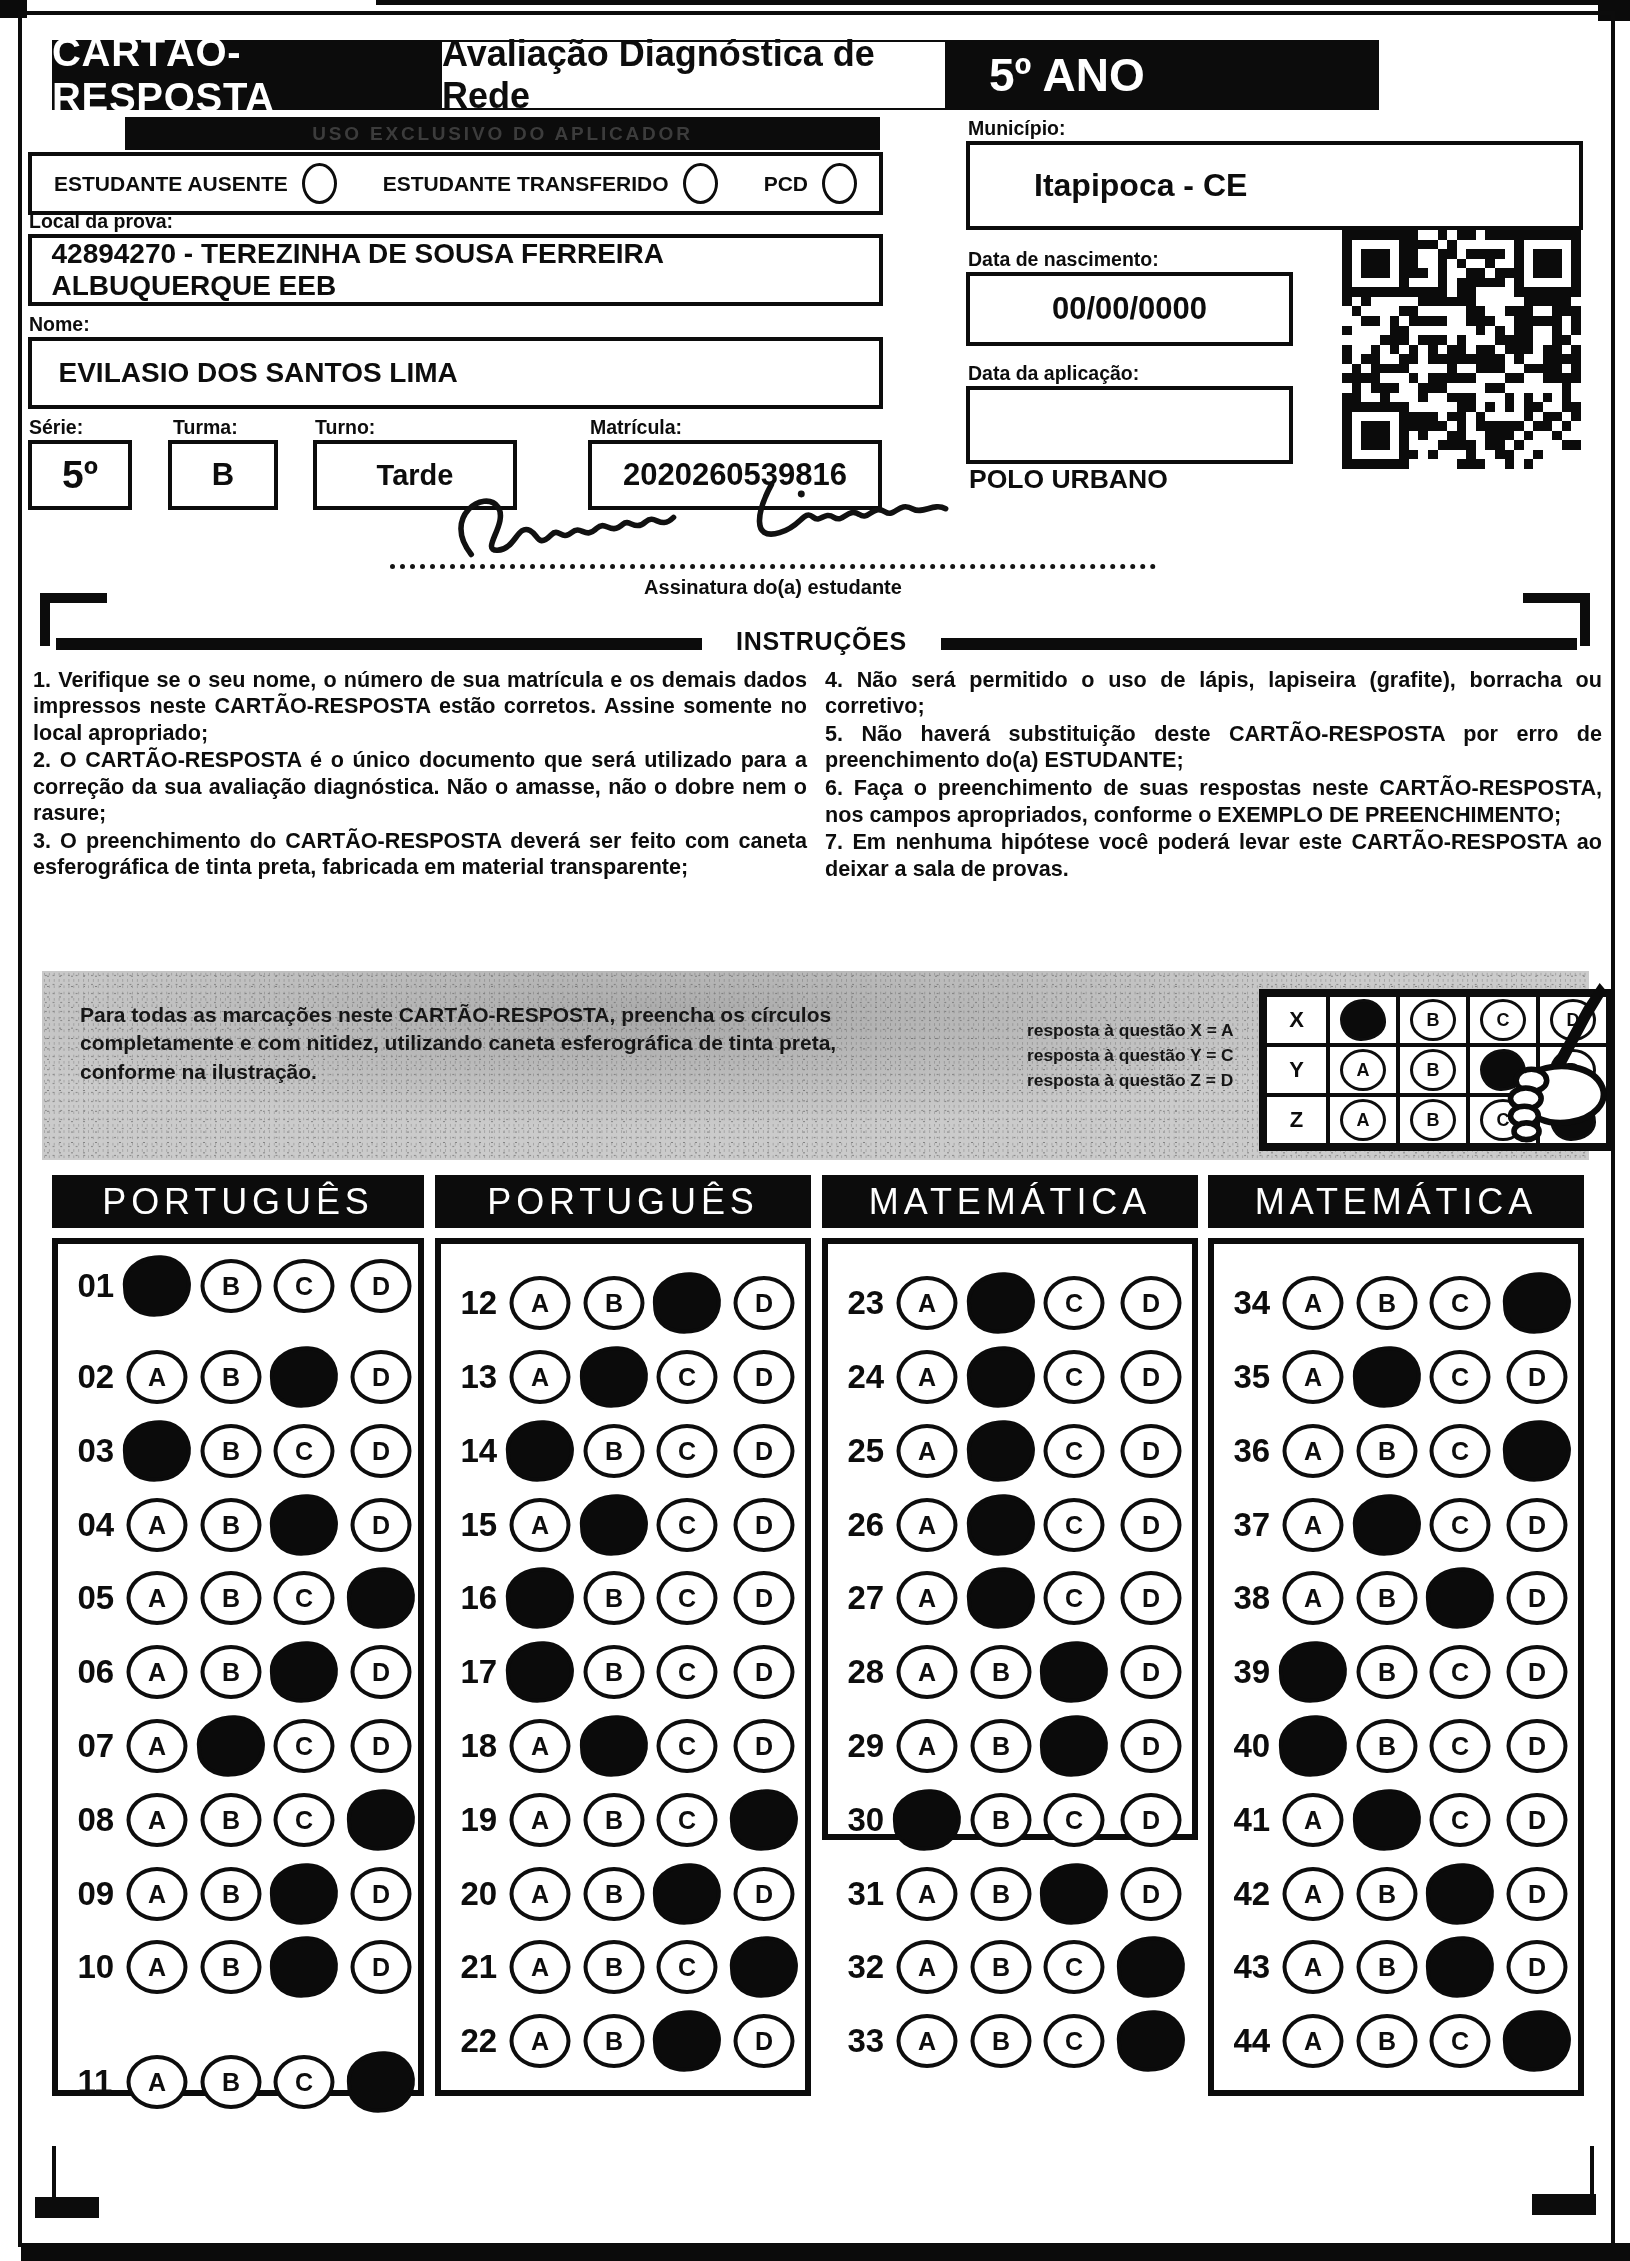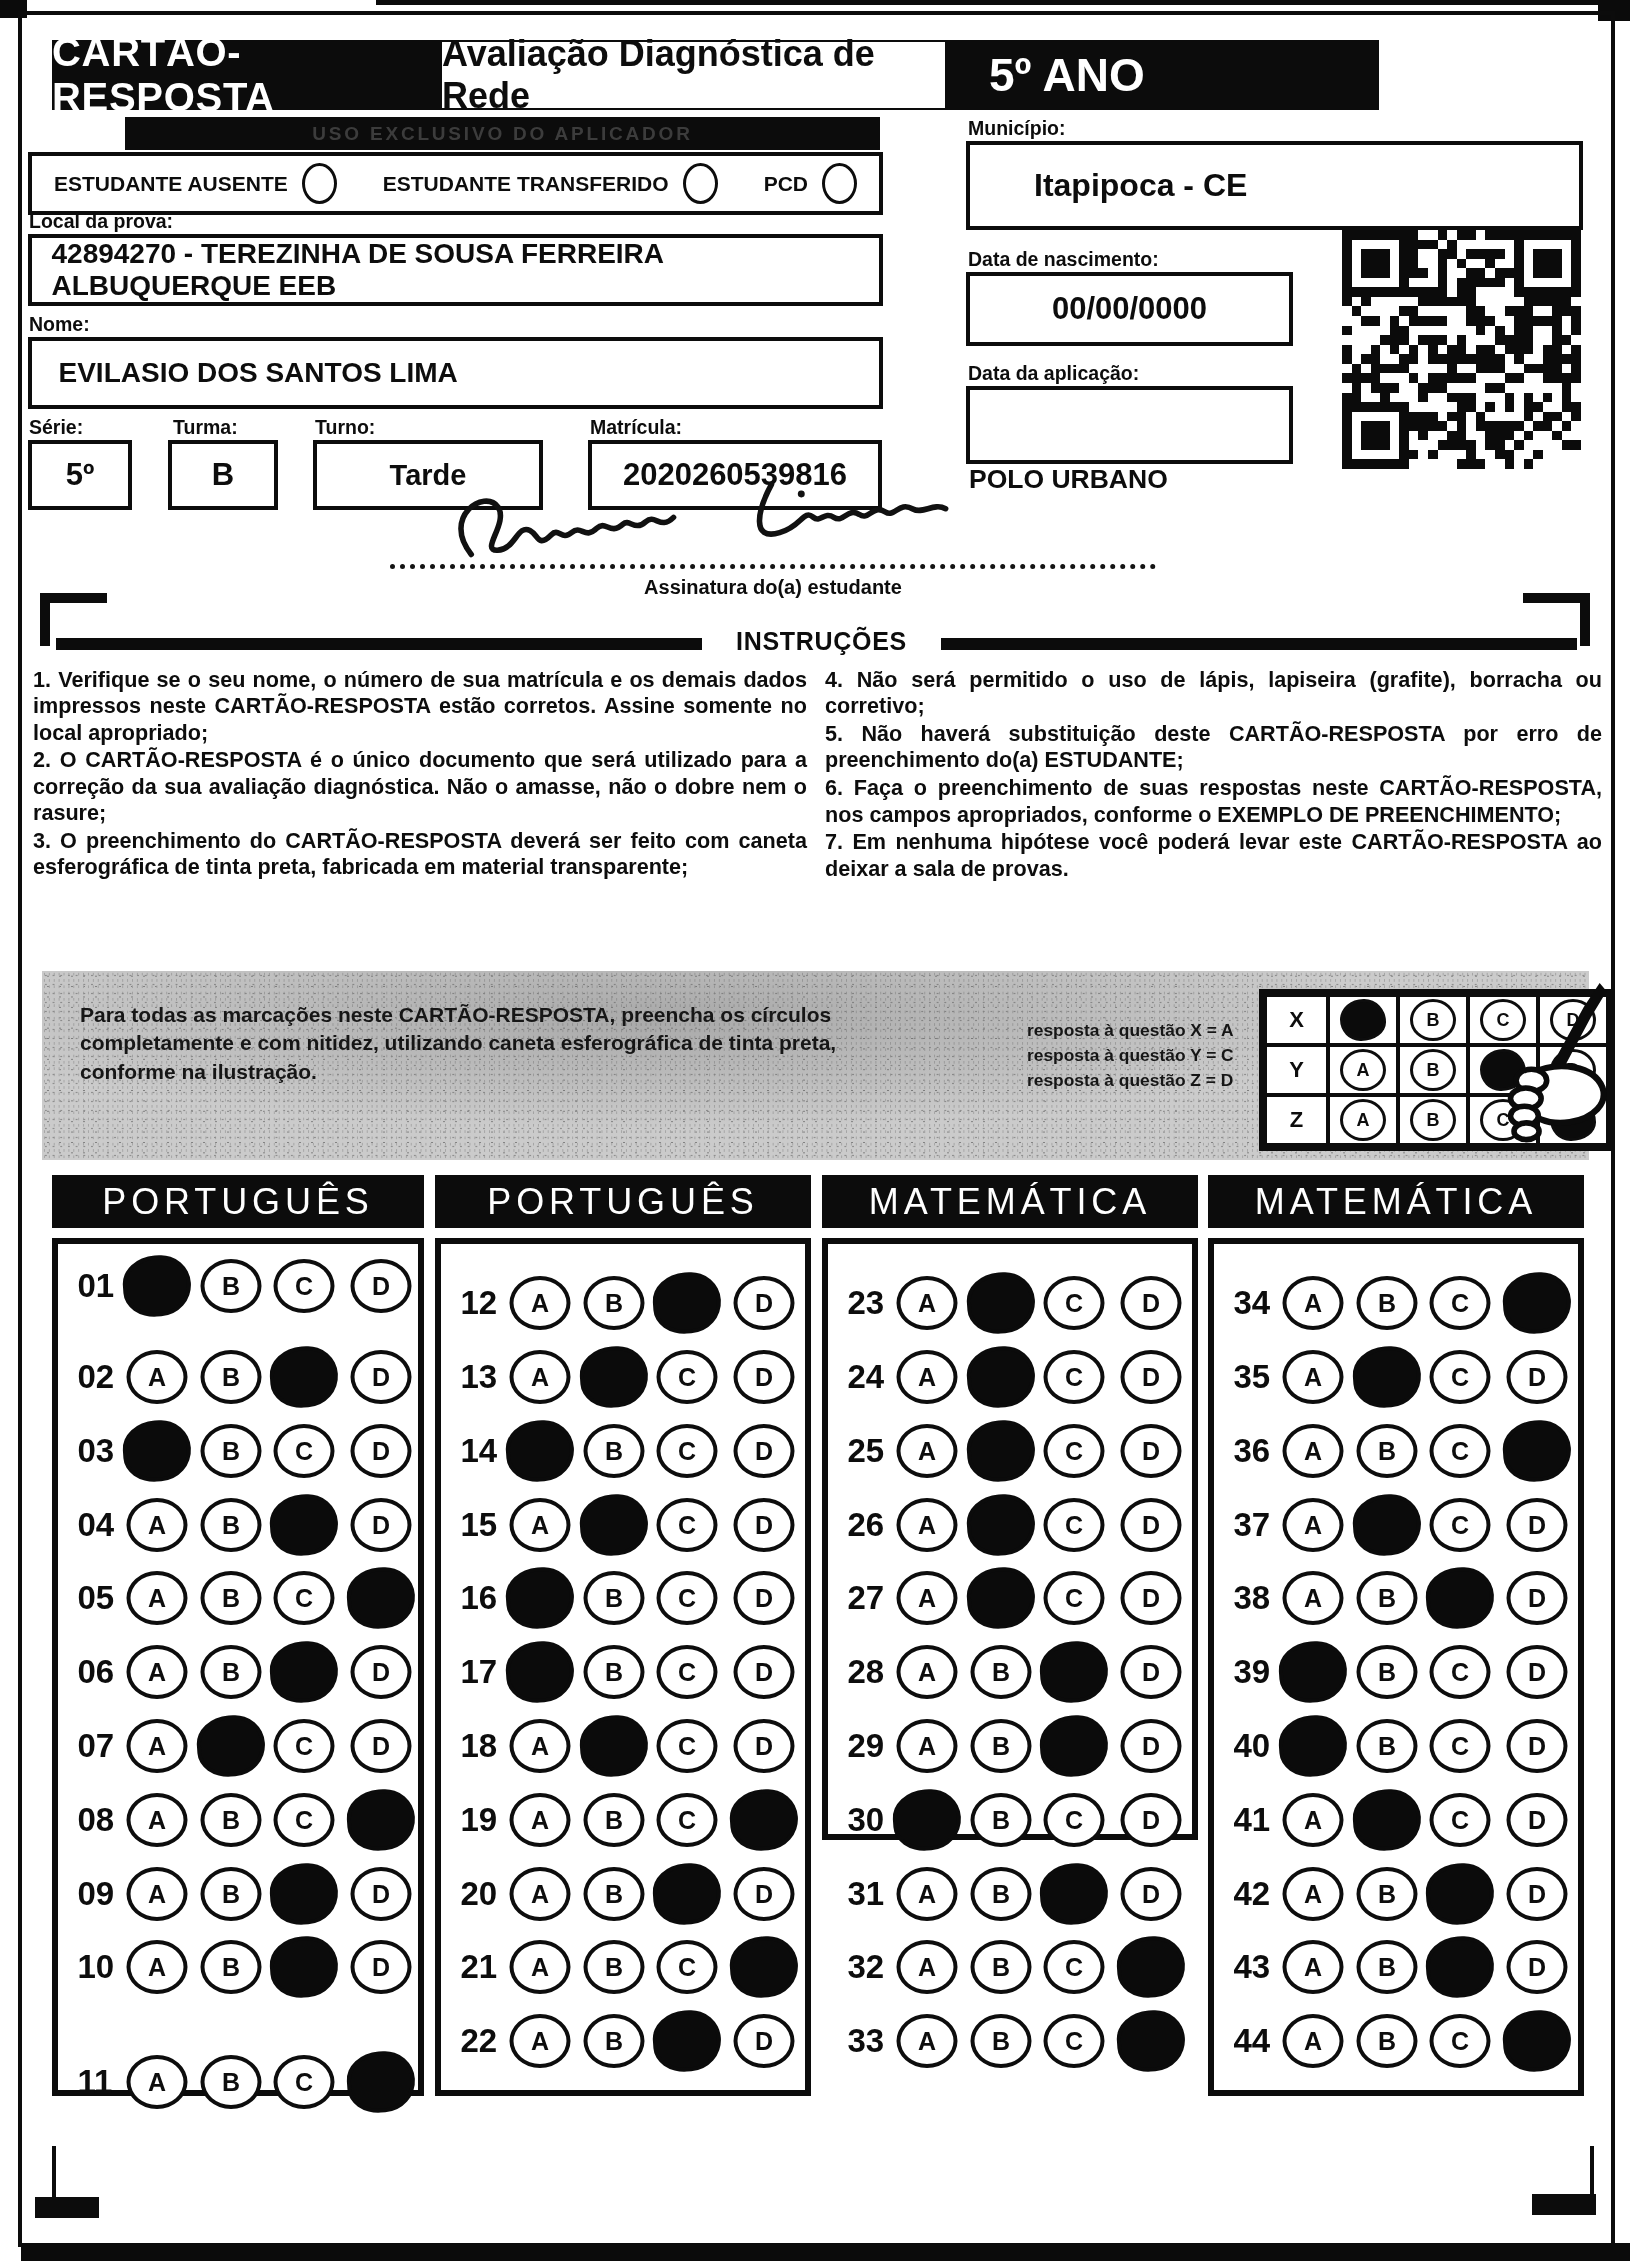--- a/index.html
+++ b/index.html
@@ -110,26 +110,26 @@
   <div class="abs field-label" style="left:29px;top:313px;">Nome:</div>
   <div class="abs field-box" style="left:28px;top:337px;width:855px;height:72px;padding-left:26.5px;">
     <span class="field-value">EVILASIO DOS SANTOS LIMA</span>
   </div>
 
   <div class="abs field-label" style="left:29px;top:416px;">Série:</div>
   <div class="abs field-label" style="left:173px;top:416px;">Turma:</div>
   <div class="abs field-label" style="left:315px;top:416px;">Turno:</div>
   <div class="abs field-label" style="left:590px;top:416px;">Matrícula:</div>
   <div class="abs field-box" style="left:28px;top:440px;width:104px;height:70px;justify-content:center;">
-    <span class="field-value" style="font-size:31px;">5º</span>
+    <span class="field-value" style="font-size:39px;">5º</span>
   </div>
   <div class="abs field-box" style="left:168px;top:440px;width:110px;height:70px;justify-content:center;">
     <span class="field-value" style="font-size:31px;">B</span>
   </div>
-  <div class="abs field-box" style="left:313px;top:440px;width:230px;height:70px;justify-content:center;">
+  <div class="abs field-box" style="left:313px;top:440px;width:204px;height:70px;justify-content:center;">
     <span class="field-value" style="font-size:29px;">Tarde</span>
   </div>
   <div class="abs field-box" style="left:588px;top:440px;width:294px;height:70px;justify-content:center;">
     <span class="field-value" style="font-size:31px;">2020260539816</span>
   </div>
 
   <div class="abs field-label" style="left:968px;top:117px;">Município:</div>
   <div class="abs field-box" style="left:966px;top:141px;width:617px;height:89px;padding-left:64px;">
     <span class="field-value" style="font-size:32px;">Itapipoca - CE</span>
   </div>

